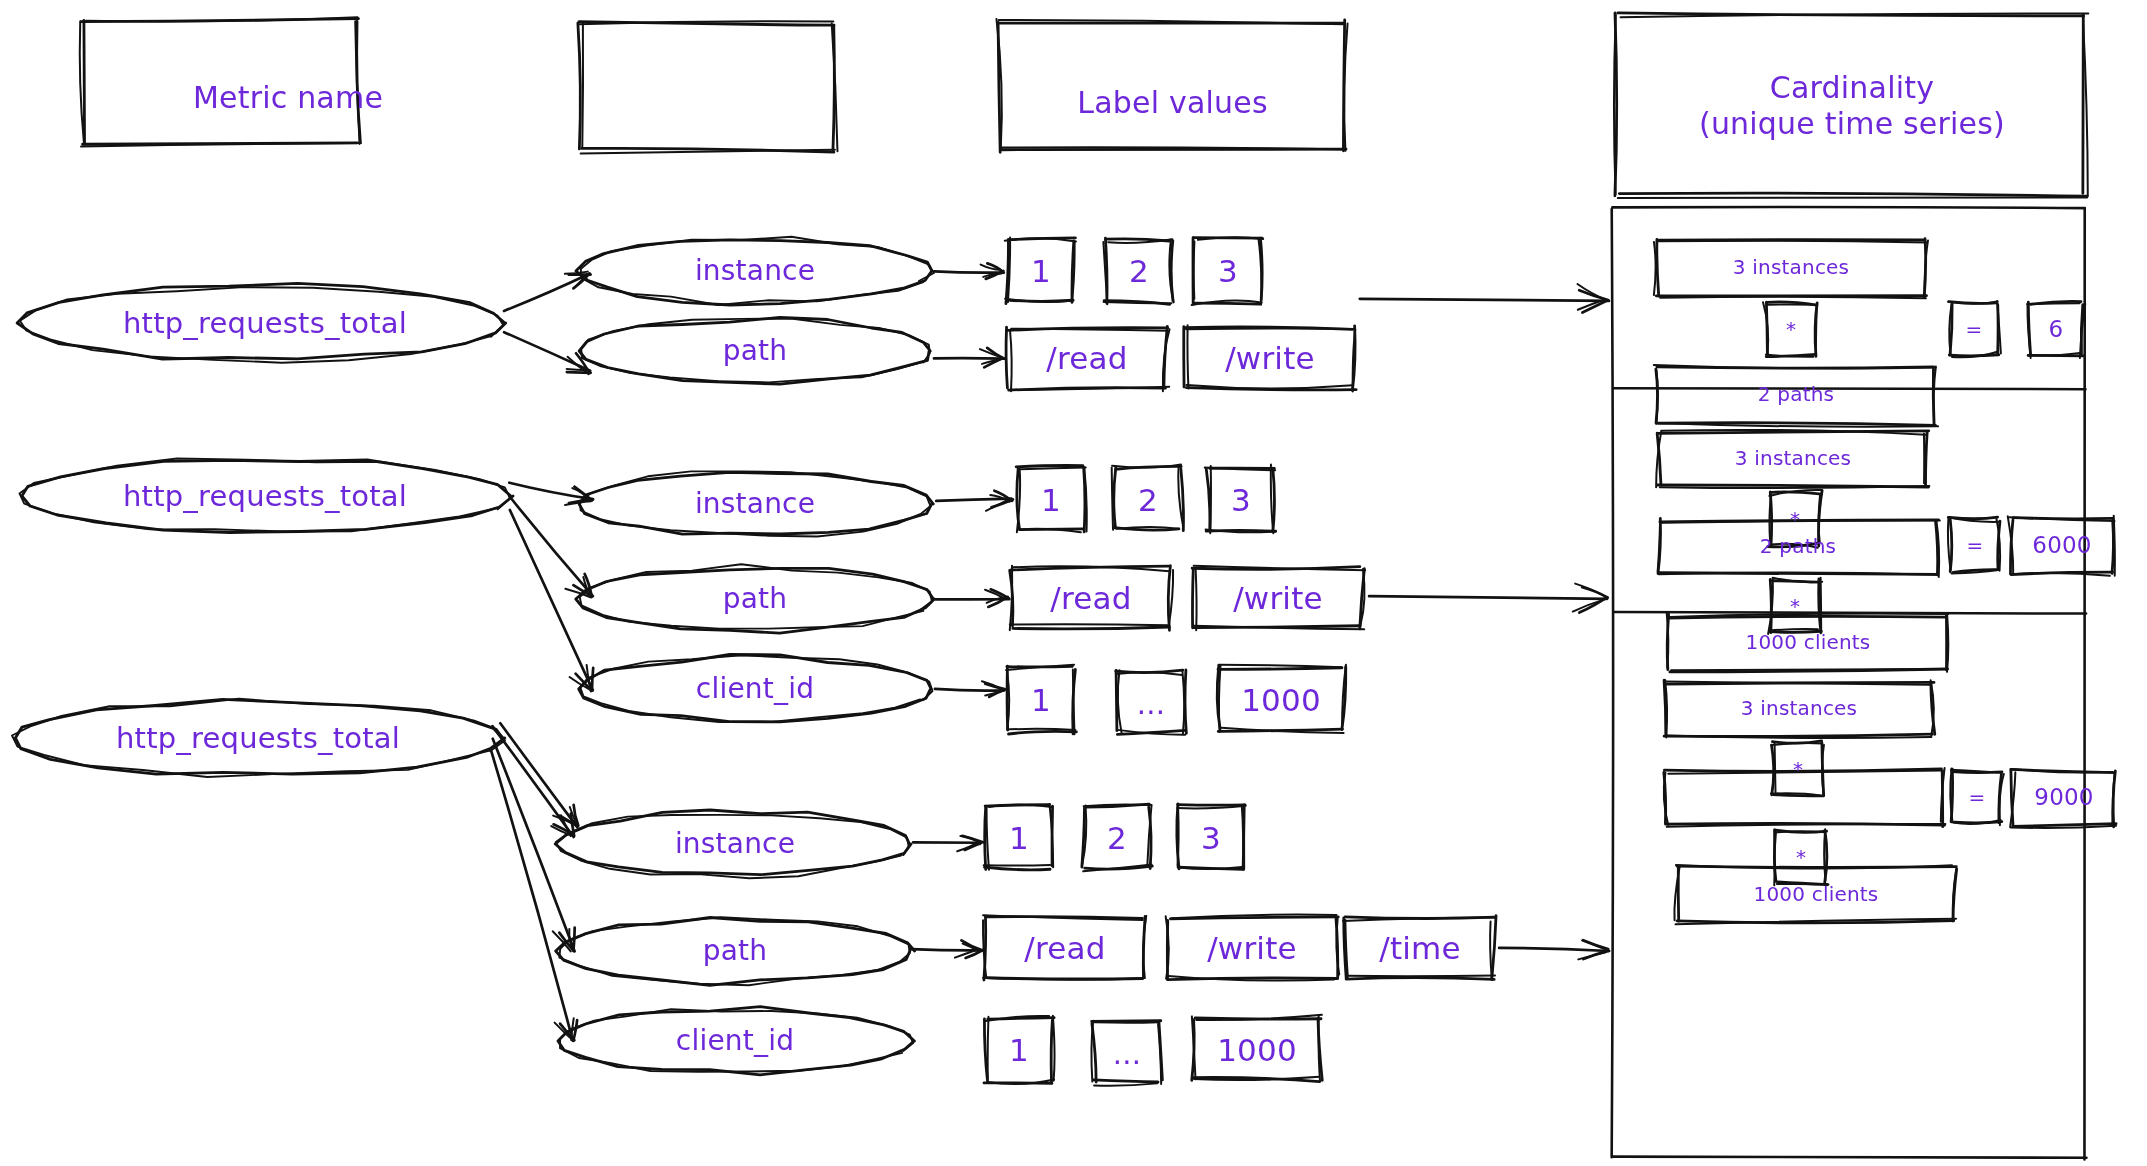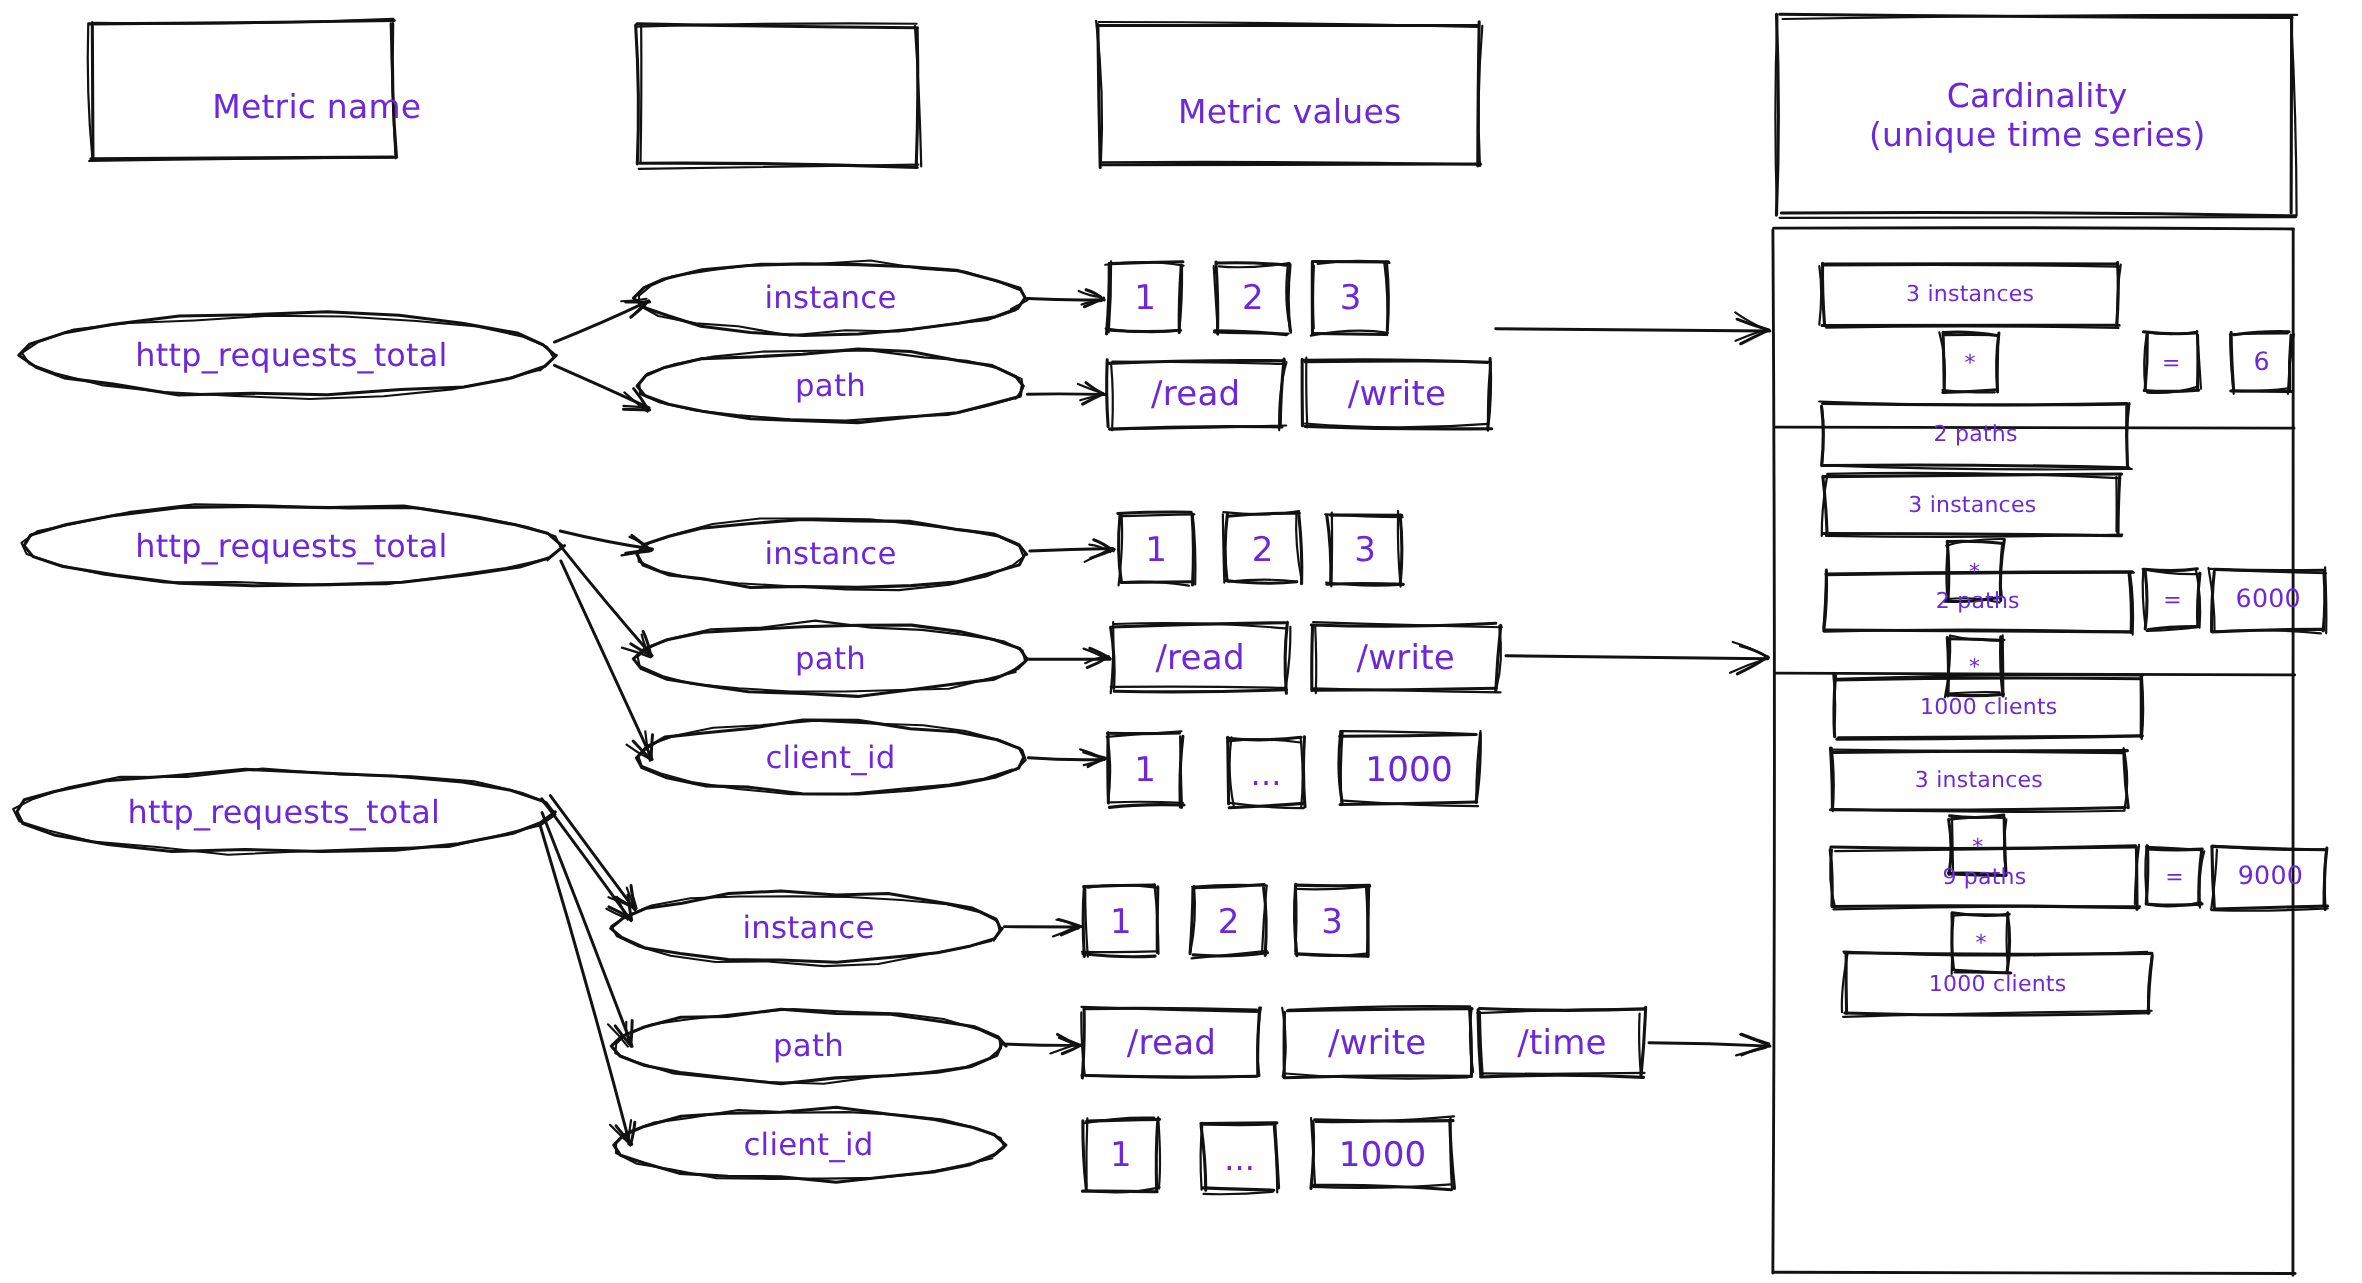--- a/index.html
+++ b/index.html
@@ -529,21 +529,21 @@
       <path d="M 2115.343794231862 770.9324888926931 Q 2111.959891525768 798.1761072661169 2113.7128090171145 826.8679113293998" fill="none" stroke="#121212" stroke-width="2.8" stroke-linecap="round" stroke-linejoin="round"></path>
       <path d="M 2116.0530511671677 823.6327289349399 Q 2065.3219755824657 824.9805821481161 2013.1691300019622 826.3552151863463" fill="none" stroke="#121212" stroke-width="2.8" stroke-linecap="round" stroke-linejoin="round"></path>
       <path d="M 2013.0701005142182 826.4971281484701 Q 2011.0354530696943 797.9750116843917 2010.8700312303379 769.3723773031495" fill="none" stroke="#121212" stroke-width="2.8" stroke-linecap="round" stroke-linejoin="round"></path>
       <path d="M 2011.7027812977321 768.9976562187542 Q 2061.4153705830126 773.860957283685 2112.475570335053 772.0700025615748" fill="none" stroke="#121212" stroke-width="2" stroke-linecap="round" stroke-linejoin="round"></path>
       <path d="M 2114.6771701052785 772.9275373026263 Q 2112.1605954848415 800.3806740582269 2112.386702657584 822.7991637964267" fill="none" stroke="#121212" stroke-width="2" stroke-linecap="round" stroke-linejoin="round"></path>
       <path d="M 2116.044187496882 825.7512960186693 Q 2061.0268141491338 829.002855109172 2010.7635242734104 827.3992471325677" fill="none" stroke="#121212" stroke-width="2" stroke-linecap="round" stroke-linejoin="round"></path>
       <path d="M 2010.1372729836032 827.0710807030555 Q 2014.6679401942156 794.773044833159 2015.3653020537458 772.3590599084739" fill="none" stroke="#121212" stroke-width="2" stroke-linecap="round" stroke-linejoin="round"></path>
     </svg>
 
   <div class="lbl hdr" style="left:83px; top:20px; width:410px; height:155px;">Metric name</div>
-  <div class="lbl hdr" style="left:1000px; top:33px; width:345px; height:140px;">Metric values</div>
+  <div class="lbl hdr" style="left:1000px; top:33px; width:345px; height:140px;">Label values</div>
   <div class="lbl hdr-2l" style="left:1617px; top:18px; width:470px; height:175px;">Cardinality
 (unique time series)</div>
 
   <div class="lbl metric" style="left:25px; top:295px; width:480px; height:56px;">http_requests_total</div>
 
   <div class="lbl labelname" style="left:580px; top:245px; width:350px; height:52px;">instance</div>
   <div class="lbl labelname" style="left:580px; top:325px; width:350px; height:52px;">path</div>
 
   <div class="lbl val" style="left:1012px; top:243px; width:58px; height:56px;">1</div>
   <div class="lbl val" style="left:1110px; top:243px; width:58px; height:56px;">2</div>
@@ -596,19 +596,18 @@
   <div class="lbl val" style="left:990px; top:920px; width:150px; height:56px;">/read</div>
   <div class="lbl val" style="left:1172px; top:920px; width:160px; height:56px;">/write</div>
   <div class="lbl val" style="left:1350px; top:920px; width:140px; height:56px;">/time</div>
 
   <div class="lbl val" style="left:990px; top:1022px; width:58px; height:56px;">1</div>
   <div class="lbl valsm" style="left:1098px; top:1026px; width:58px; height:56px;">...</div>
   <div class="lbl val" style="left:1198px; top:1022px; width:118px; height:56px;">1000</div>
 
   <div class="lbl card" style="left:1668px; top:686px; width:262px; height:46px;">3 instances</div>
   <div class="lbl cardop" style="left:1775px; top:747px; width:46px; height:46px;">*</div>
-  <div class="lbl card" style="left:1668px; top:775px; width:272px; height:46px;">9 paths</div>
   <div class="lbl cardop" style="left:1778px; top:835px; width:46px; height:46px;">*</div>
   <div class="lbl card" style="left:1680px; top:872px; width:272px; height:46px;">1000 clients</div>
   <div class="lbl cardop" style="left:1955px; top:775px; width:44px; height:46px;">=</div>
   <div class="lbl cardres" style="left:2015px; top:775px; width:98px; height:46px;">9000</div>
 
 </div>
 
 </body></html>

